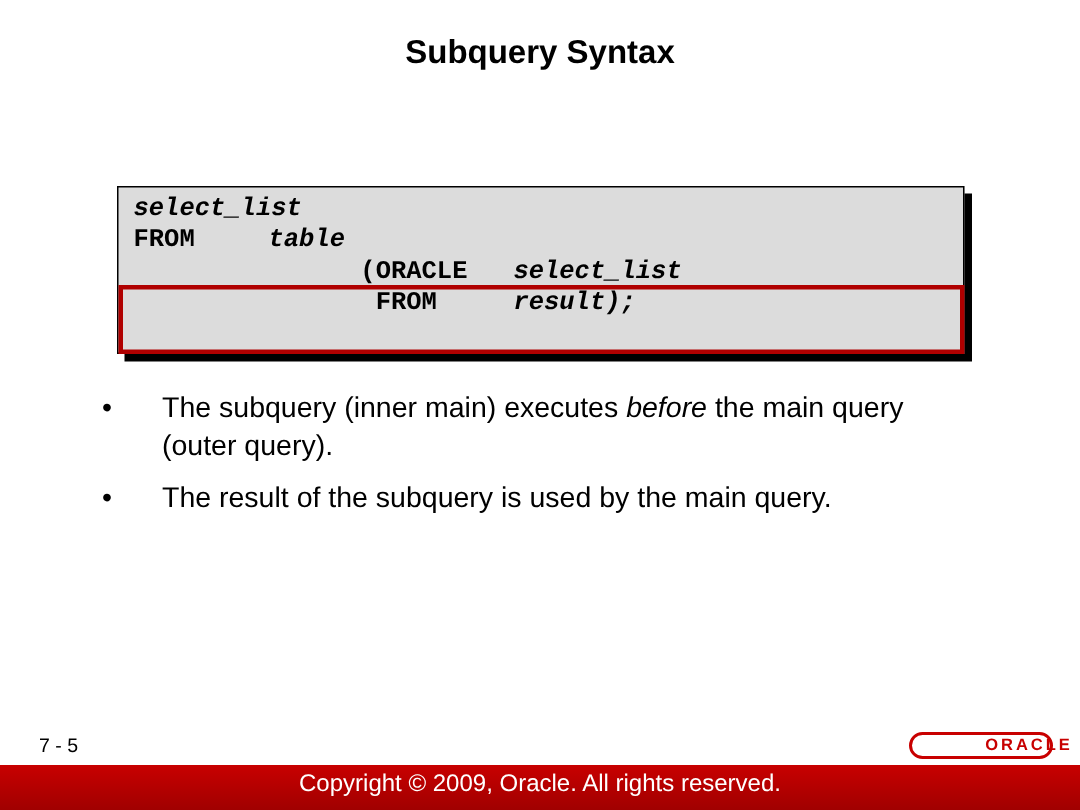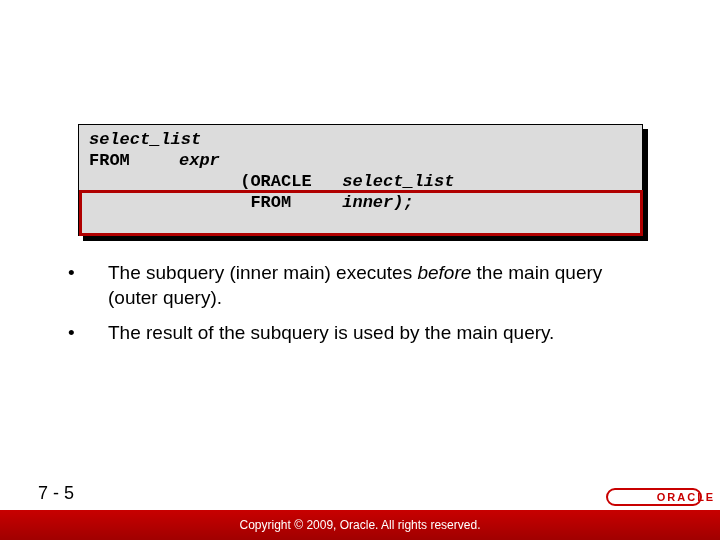--- a/index.html
+++ b/index.html
@@ -101,32 +101,32 @@
     position: absolute;
     left: 0;
     bottom: 0;
     width: 720px;
     height: 30px;
     background: #b00000;
     background: linear-gradient(#c80000,#a00000);
   }
   .footer-label {
     position: absolute;
-    left: 38px;
+    left: 26px;
     bottom: 36px;
-    font-size: 18px;
+    font-size: 13px;
   }
   .copyright {
     position: absolute;
     left: 0;
     bottom: 8px;
     width: 720px;
     text-align: center;
     color: #fff;
-    font-size: 12px;
+    font-size: 16px;
   }
   .oracle-logo {
     position: absolute;
     right: 18px;
     bottom: 34px;
     width: 96px;
     height: 18px;
   }
   .oracle-logo .pill {
     position: absolute;
@@ -148,29 +148,30 @@
     line-height: 18px;
     font-family: Arial, sans-serif;
     padding-left: 32px;
   }
 </style>
 </head>
 <body>
 
 <div class="slide">
 
+  <div class="title">Subquery Syntax</div>
 
   <div class="codebox-wrap">
     <div class="shadow"></div>
     <div class="codebox">
       <div class="row"><span class="it">select_list</span></div>
-      <div class="row"><span class="kw">FROM</span><span class="it">expr</span></div>
+      <div class="row"><span class="kw">FROM</span><span class="it">table</span></div>
       <div class="row"></div>
       <div class="row"><span class="kw"></span><span>      </span><span>(ORACLE</span><span>   </span><span class="it">select_list</span></div>
-      <div class="row"><span class="kw"></span><span>       </span><span>FROM</span><span>     </span><span class="it">inner);</span></div>
+      <div class="row"><span class="kw"></span><span>       </span><span>FROM</span><span>     </span><span class="it">result);</span></div>
     </div>
   </div>
 
   <div class="highlight-outer"></div>
 
   <div class="bullets">
     <div class="row">
       <div class="dot">•</div>
       <div class="txt"><span>The subquery (inner main) executes </span><em>before</em><span> the main query (outer query).</span></div>
     </div>

